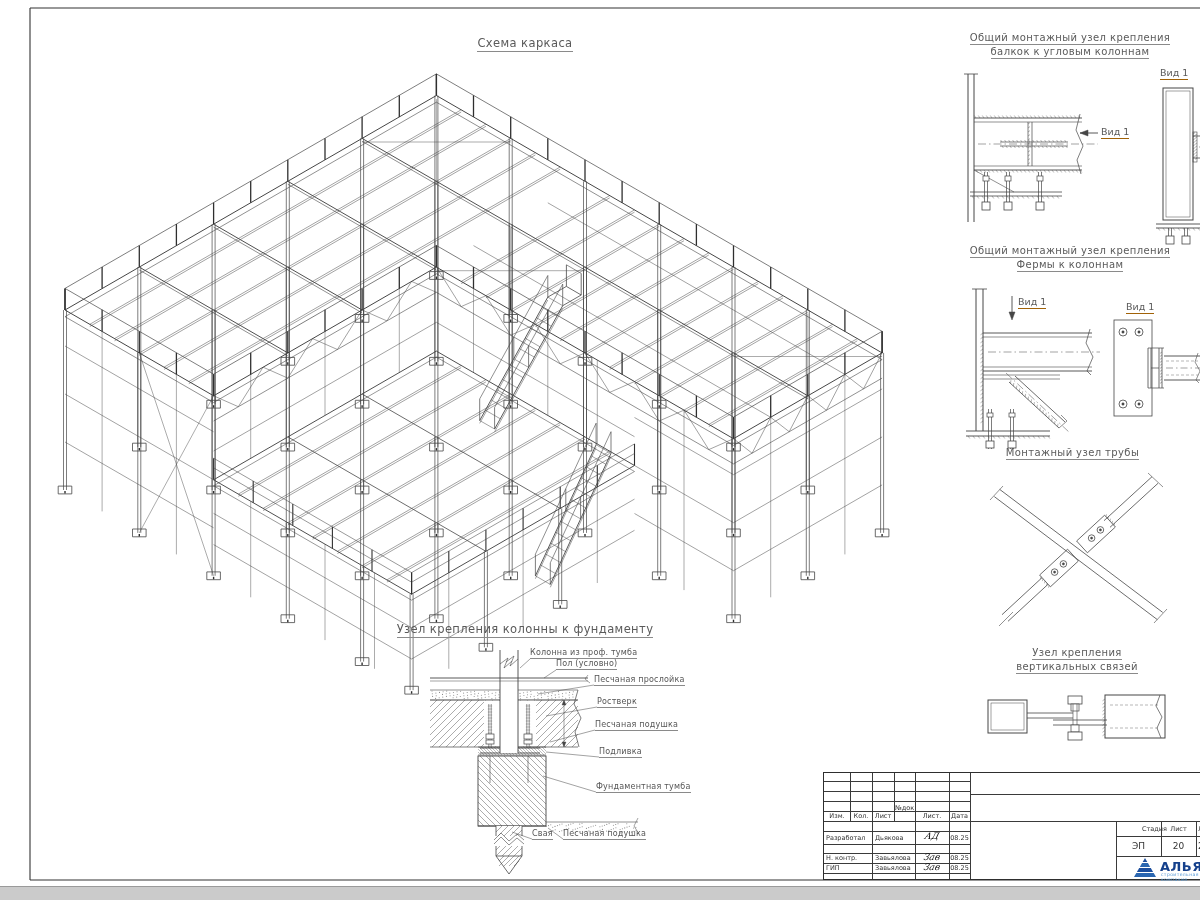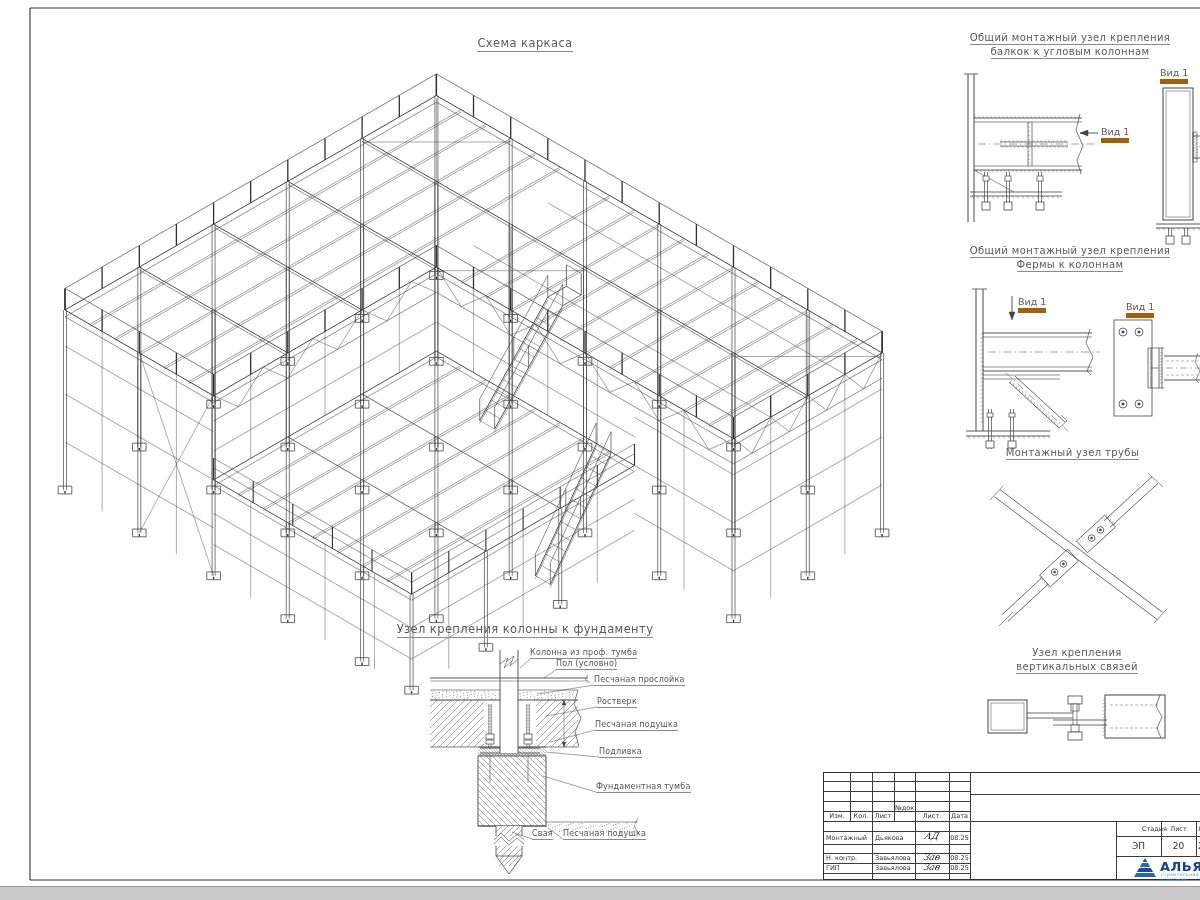--- a/index.html
+++ b/index.html
@@ -5,21 +5,21 @@
   html,body{margin:0;padding:0;}
   body{width:1200px;height:900px;position:relative;background:#ffffff;overflow:hidden;
        font-family:"DejaVu Sans",sans-serif;}
   #draw{position:absolute;left:0;top:0;}
   .lbl{position:absolute;font-size:8px;color:#555;letter-spacing:.2px;white-space:nowrap;line-height:1;}
   .lbl .u{border-bottom:1px solid #8a8a8a;padding-bottom:1px;}
   .ttl{position:absolute;font-size:10px;color:#5a5a5a;letter-spacing:.4px;text-align:center;line-height:1.15;white-space:nowrap;}
   .ttl .u{border-bottom:1px solid #8a8a8a;padding-bottom:1px;}
   .big{font-size:11.5px;}
   .vlab{position:absolute;font-size:9.5px;color:#5a5a5a;white-space:nowrap;}
-  .vlab .u{border-bottom:5px solid #a16207;padding-bottom:1px;}
+  .vlab .u{border-bottom:1px solid #a16207;padding-bottom:1px;}
   
   .tblock{position:absolute;left:823px;top:772px;width:390px;height:108px;
           border:1.5px solid #2e2e2e;background:#fff;box-sizing:border-box;}
   .hl{position:absolute;height:1px;background:#3a3a3a;}
   .vl{position:absolute;width:1px;background:#3a3a3a;}
   .tc{position:absolute;font-size:6.5px;color:#333;display:flex;align-items:center;justify-content:center;overflow:hidden;white-space:nowrap;}
   .tl{justify-content:flex-start;padding-left:2px;}
   .sg{font-family:"DejaVu Serif",serif;font-style:italic;font-size:9px;color:#111;transform:skewX(-14deg);}
   .lg{position:absolute;font-weight:bold;font-size:13px;color:#16418c;letter-spacing:.5px;line-height:1;}
   .lgs{position:absolute;font-size:4.5px;color:#4f95d5;letter-spacing:.4px;line-height:1;}
@@ -1249,21 +1249,21 @@
   <div class="hl" style="left:292px;top:63px;width:98px;"></div>
   <div class="hl" style="left:292px;top:83px;width:98px;"></div>
 
   <div class="tc" style="left:0;top:38px;width:26px;height:10px;">Изм.</div>
   <div class="tc" style="left:26px;top:38px;width:22px;height:10px;">Кол.</div>
   <div class="tc" style="left:48px;top:38px;width:22px;height:10px;">Лист</div>
   <div class="tc" style="left:70px;top:22px;width:21px;height:10px;margin-top:8px;">№док</div>
   <div class="tc" style="left:91px;top:38px;width:34px;height:10px;">Лист.</div>
   <div class="tc" style="left:125px;top:38px;width:21px;height:10px;">Дата</div>
 
-  <div class="tc tl" style="left:0;top:58px;width:48px;height:13px;">Монтажный</div>
+  <div class="tc tl" style="left:0;top:58px;width:48px;height:13px;">Разработал</div>
   <div class="tc tl" style="left:49px;top:58px;width:42px;height:13px;">Дьякова</div>
   <div class="tc" style="left:91px;top:55px;width:34px;height:16px;">
       <span class="sg">АД</span>
     </div>
   <div class="tc" style="left:125px;top:58px;width:21px;height:13px;">08.25</div>
   <div class="tc tl" style="left:0;top:80px;width:48px;height:10px;">Н. контр.</div>
   <div class="tc tl" style="left:49px;top:80px;width:42px;height:10px;">Завьялова</div>
   <div class="tc" style="left:91px;top:77px;width:34px;height:13px;">
       <span class="sg">Зав</span>
     </div>

